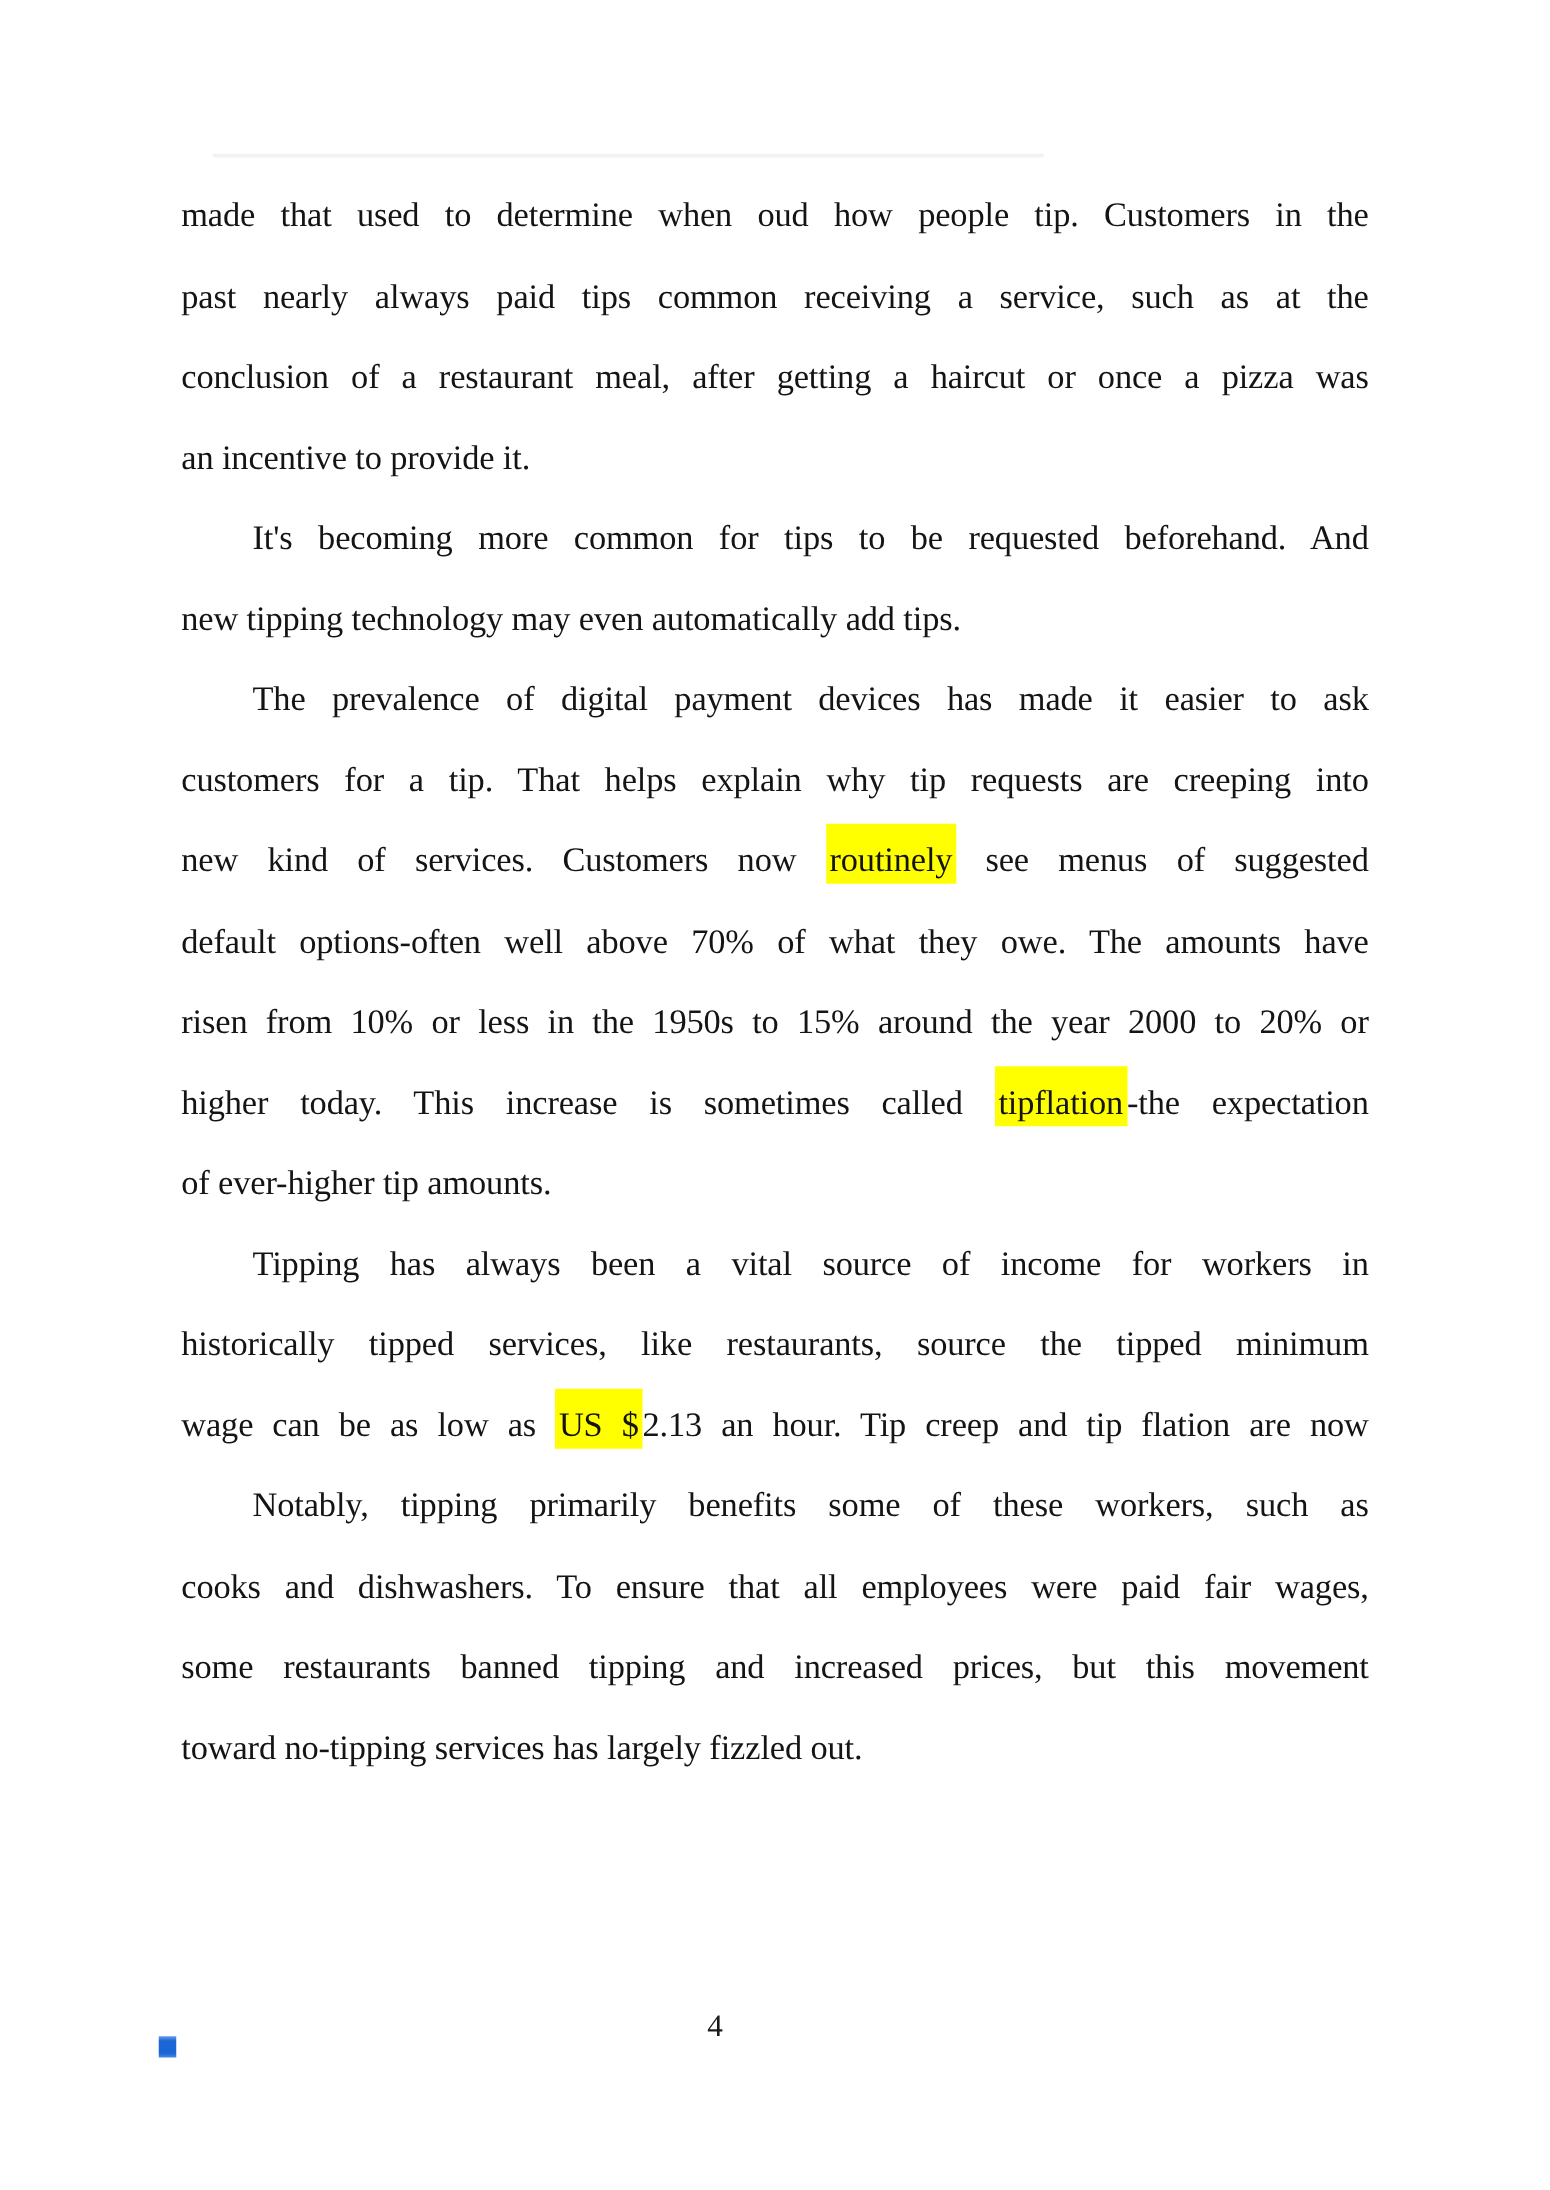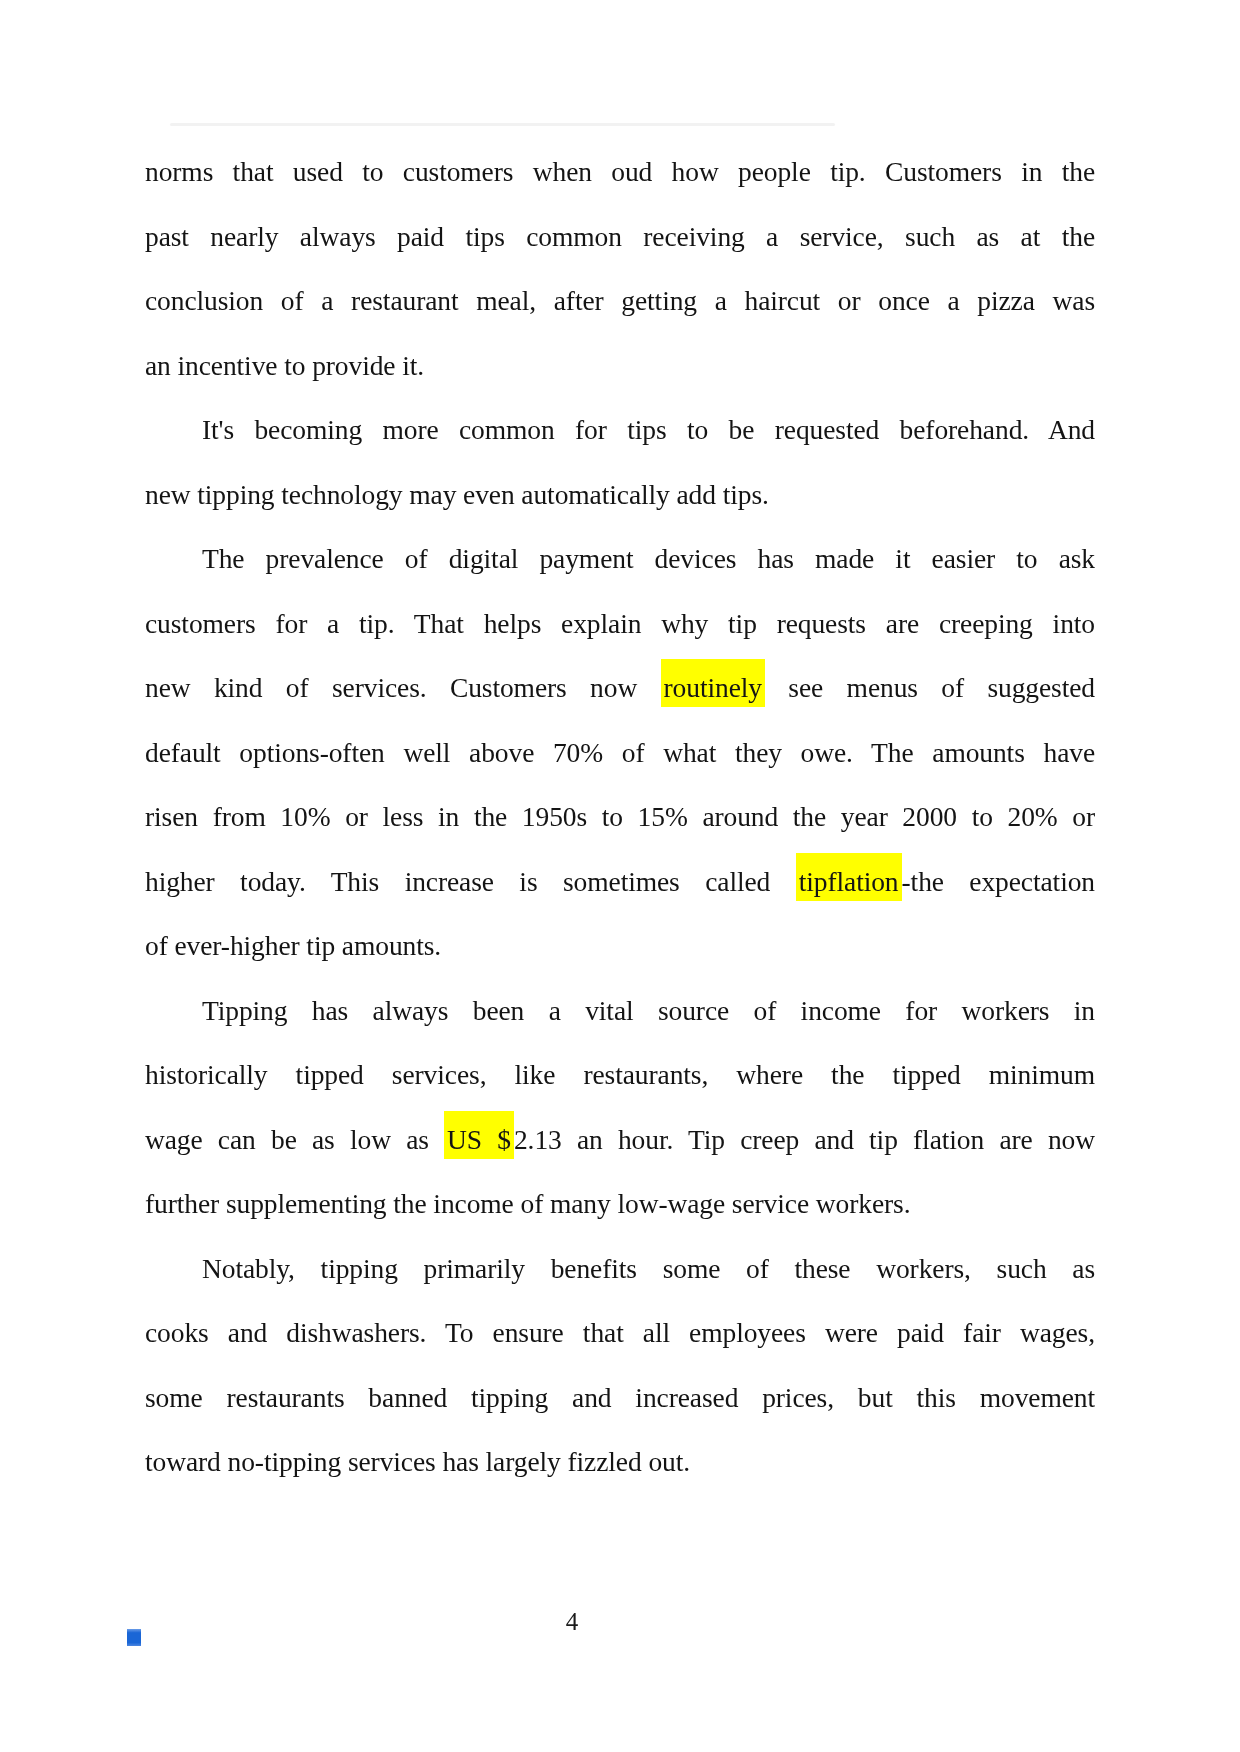--- a/index.html
+++ b/index.html
@@ -48,37 +48,36 @@
     background:rgba(130,130,130,0.10);
     border-radius:2px;
   }
 </style>
 </head>
 <body>
 
 <div class="page">
   <div class="scan-artifact"></div>
   <div class="text-block" id="text-block">
-      <div class="line"><span>norms that used to customers when oud how people tip. Customers in the</span></div>
+      <div class="line"><span>made that used to determine when oud how people tip. Customers in the</span></div>
       <div class="line"><span>past nearly always paid tips common receiving a service, such as at the</span></div>
       <div class="line"><span>conclusion of a restaurant meal, after getting a haircut or once a pizza was</span></div>
       <div class="line last"><span>an incentive to provide it.</span></div>
       <div class="line indent"><span>It's becoming more common for tips to be requested beforehand. And</span></div>
       <div class="line last"><span>new tipping technology may even automatically add tips.</span></div>
       <div class="line indent"><span>The prevalence of digital payment devices has made it easier to ask</span></div>
       <div class="line"><span>customers for a tip. That helps explain why tip requests are creeping into</span></div>
       <div class="line"><span>new kind of services. Customers now </span><span class="hl">routinely</span><span> see menus of suggested</span></div>
       <div class="line"><span>default options-often well above 70% of what they owe. The amounts have</span></div>
       <div class="line"><span>risen from 10% or less in the 1950s to 15% around the year 2000 to 20% or</span></div>
       <div class="line"><span>higher today. This increase is sometimes called </span><span class="hl">tipflation</span><span>-the expectation</span></div>
       <div class="line last"><span>of ever-higher tip amounts.</span></div>
       <div class="line indent"><span>Tipping has always been a vital source of income for workers in</span></div>
-      <div class="line"><span>historically tipped services, like restaurants, where the tipped minimum</span></div>
+      <div class="line"><span>historically tipped services, like restaurants, source the tipped minimum</span></div>
       <div class="line"><span>wage can be as low as </span><span class="hl">US $</span><span>2.13 an hour. Tip creep and tip flation are now</span></div>
-      <div class="line last"><span>further supplementing the income of many low-wage service workers.</span></div>
       <div class="line indent"><span>Notably, tipping primarily benefits some of these workers, such as</span></div>
       <div class="line"><span>cooks and dishwashers. To ensure that all employees were paid fair wages,</span></div>
       <div class="line"><span>some restaurants banned tipping and increased prices, but this movement</span></div>
       <div class="line last"><span>toward no-tipping services has largely fizzled out.</span></div>
     </div>
   <div class="page-number">4</div>
   <div class="blue-square"></div>
 </div>
 
 </body></html>

